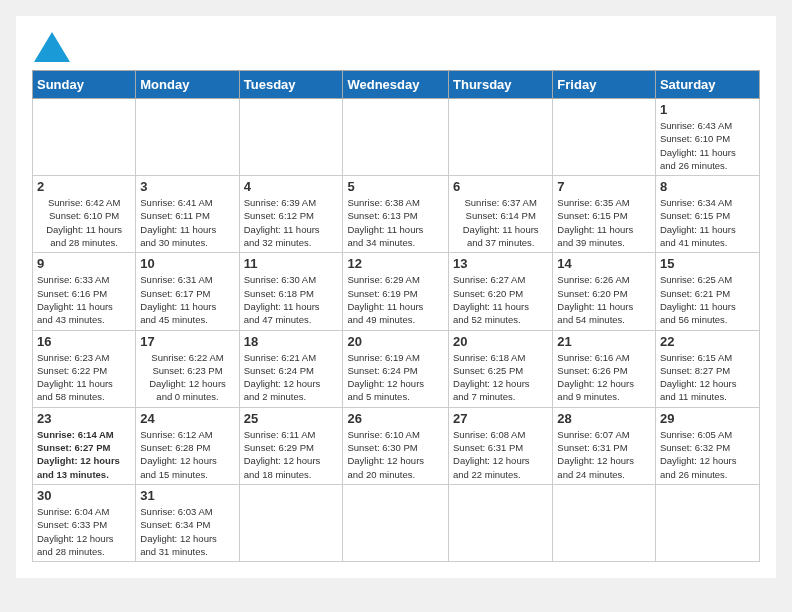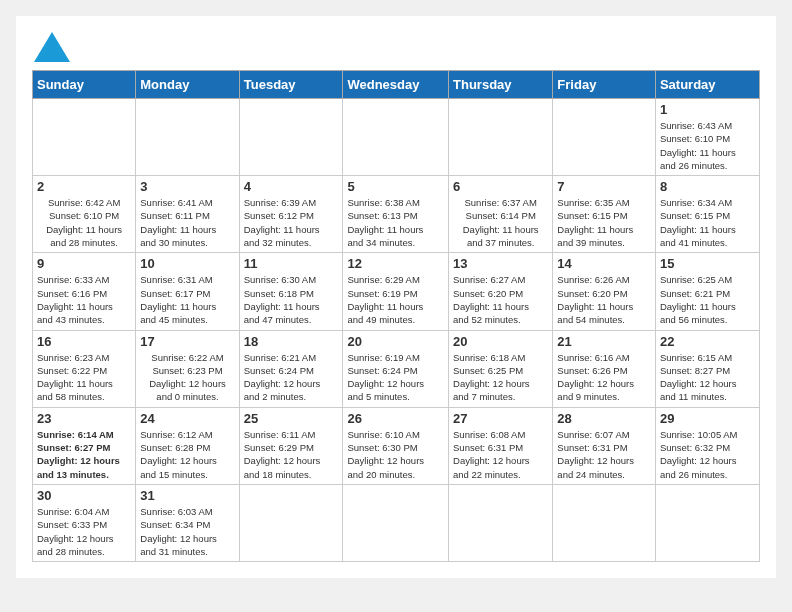--- a/index.html
+++ b/index.html
@@ -335,21 +335,21 @@
           </td>
           <td>
             <span class="day-number">28</span>
             <div class="day-info" style="white-space: pre-line;">Sunrise: 6:07 AM
 Sunset: 6:31 PM
 Daylight: 12 hours
 and 24 minutes.</div>
           </td>
           <td>
             <span class="day-number">29</span>
-            <div class="day-info" style="white-space: pre-line;">Sunrise: 10:05 AM
+            <div class="day-info" style="white-space: pre-line;">Sunrise: 6:05 AM
 Sunset: 6:32 PM
 Daylight: 12 hours
 and 26 minutes.</div>
           </td>
         </tr>
         <tr>
           <td>
             <span class="day-number">30</span>
             <div class="day-info" style="white-space: pre-line;">Sunrise: 6:04 AM
 Sunset: 6:33 PM

